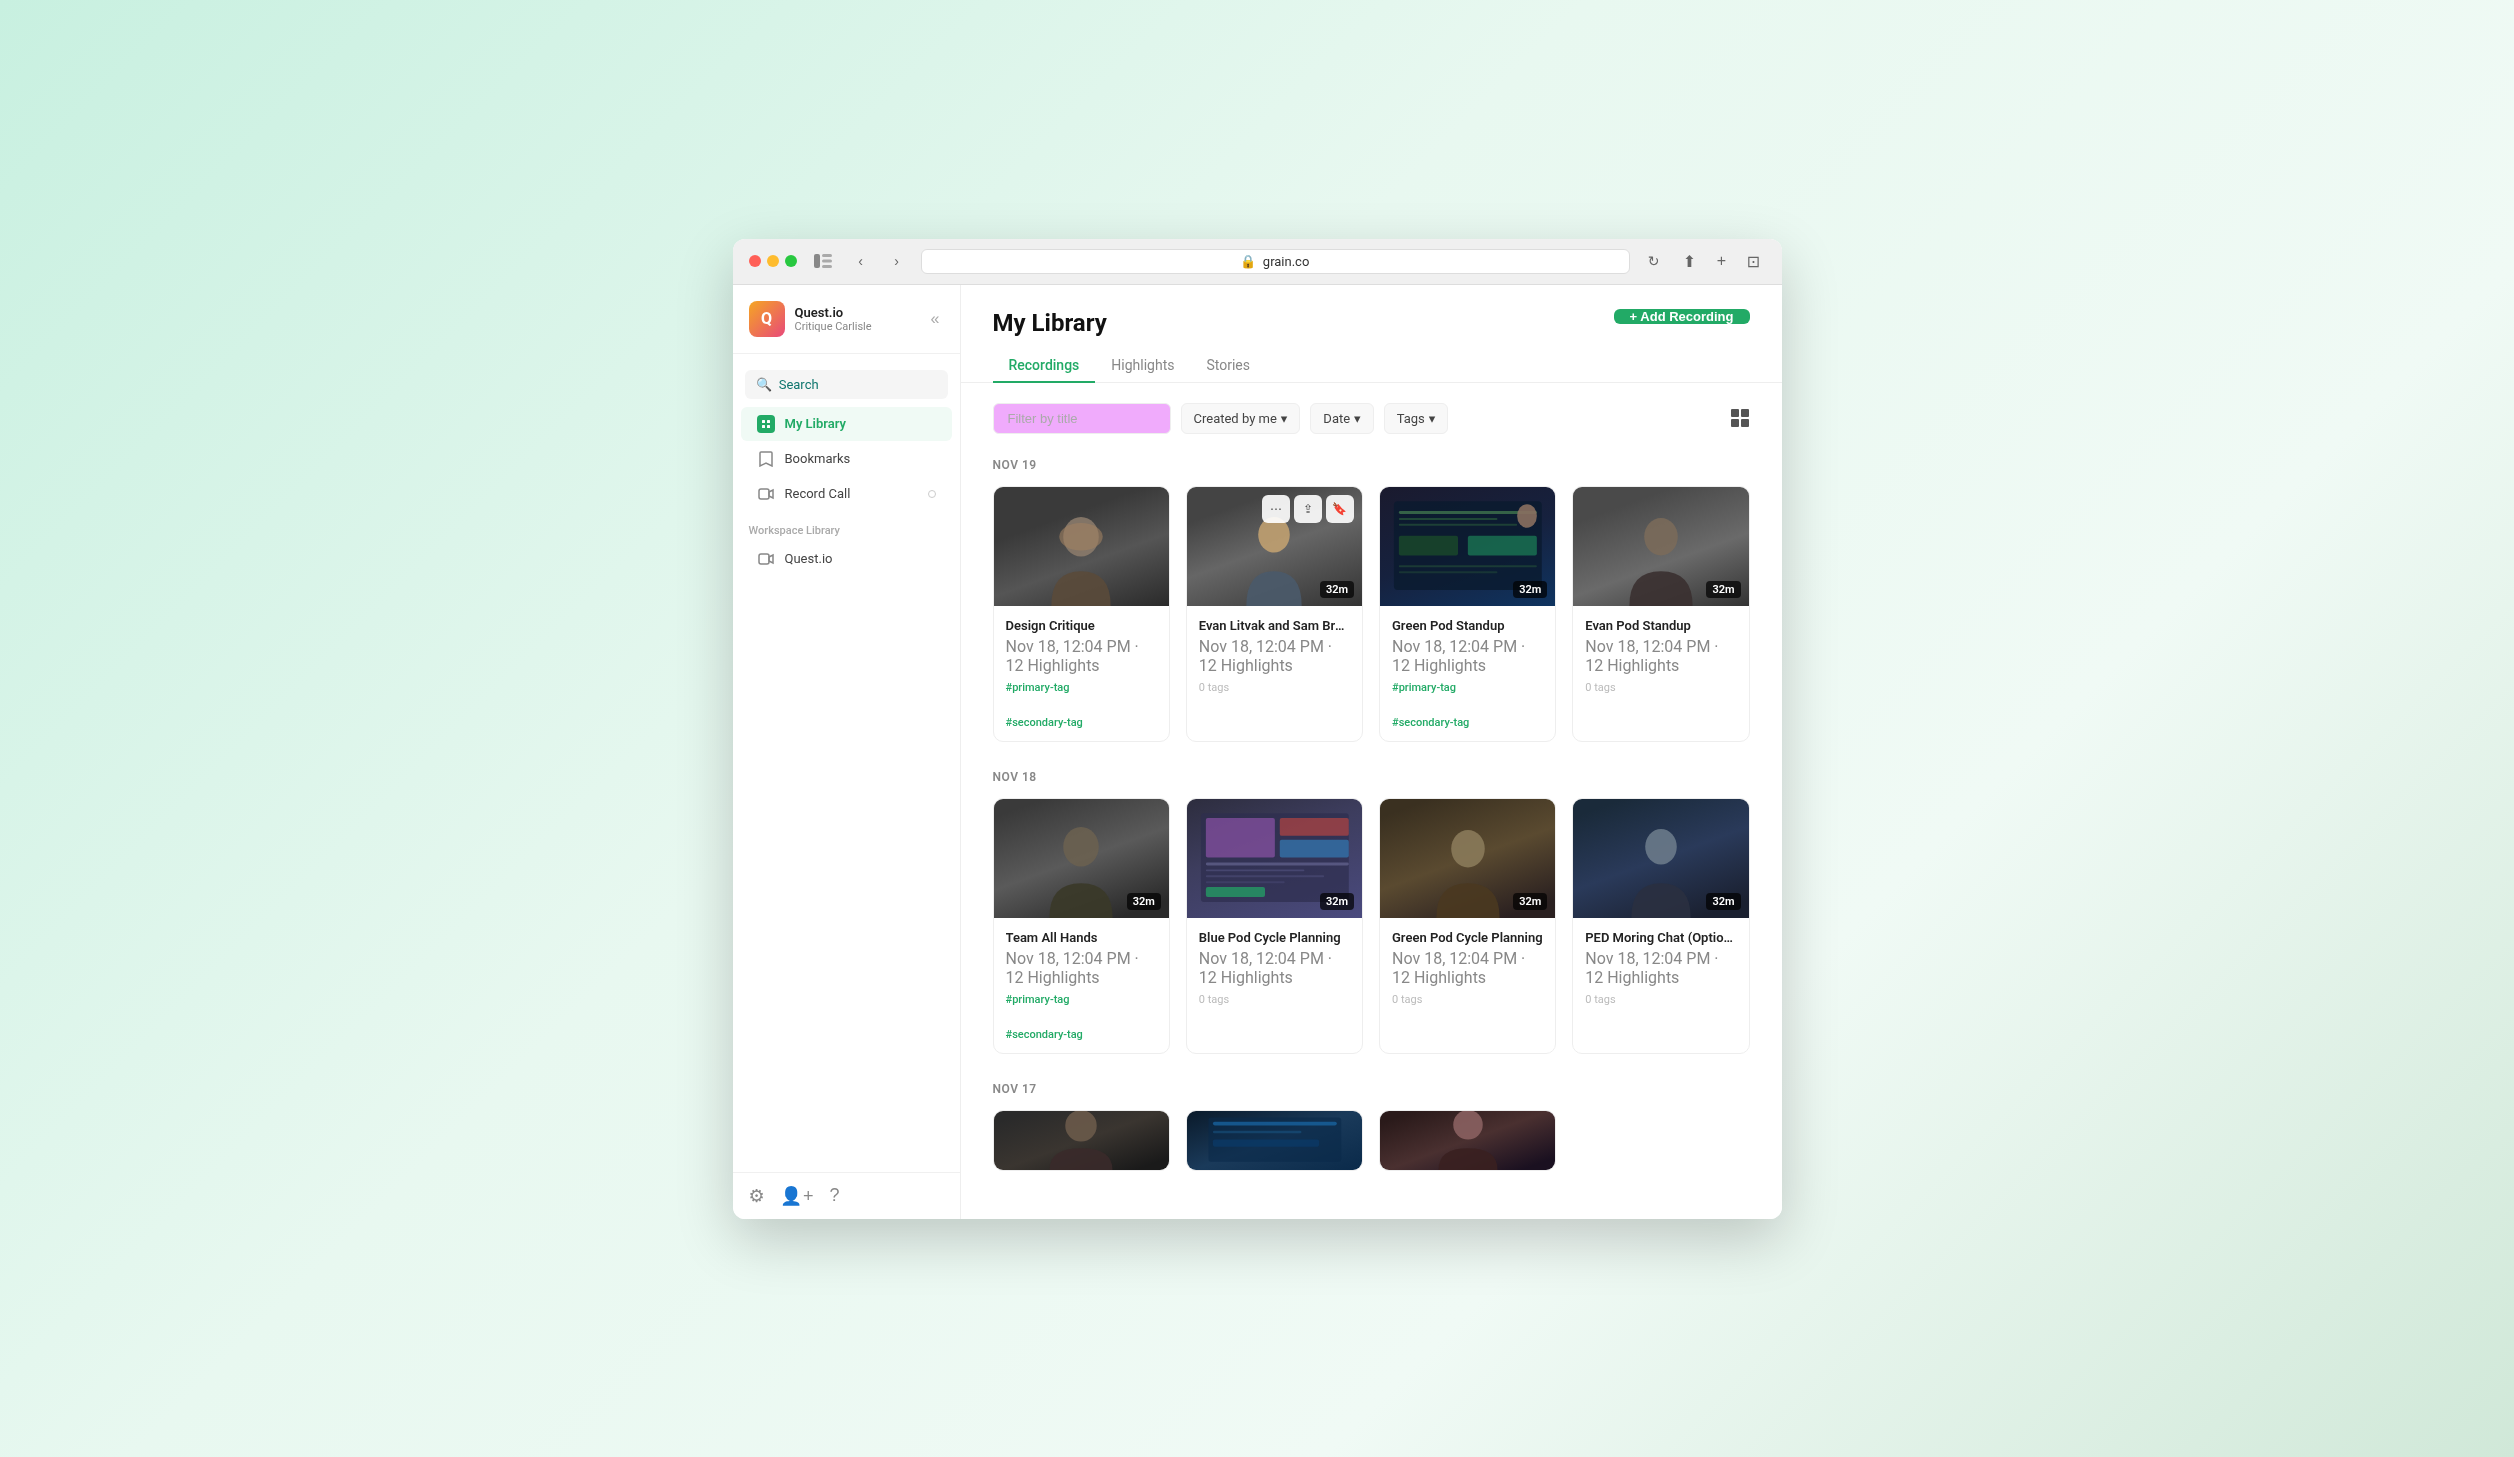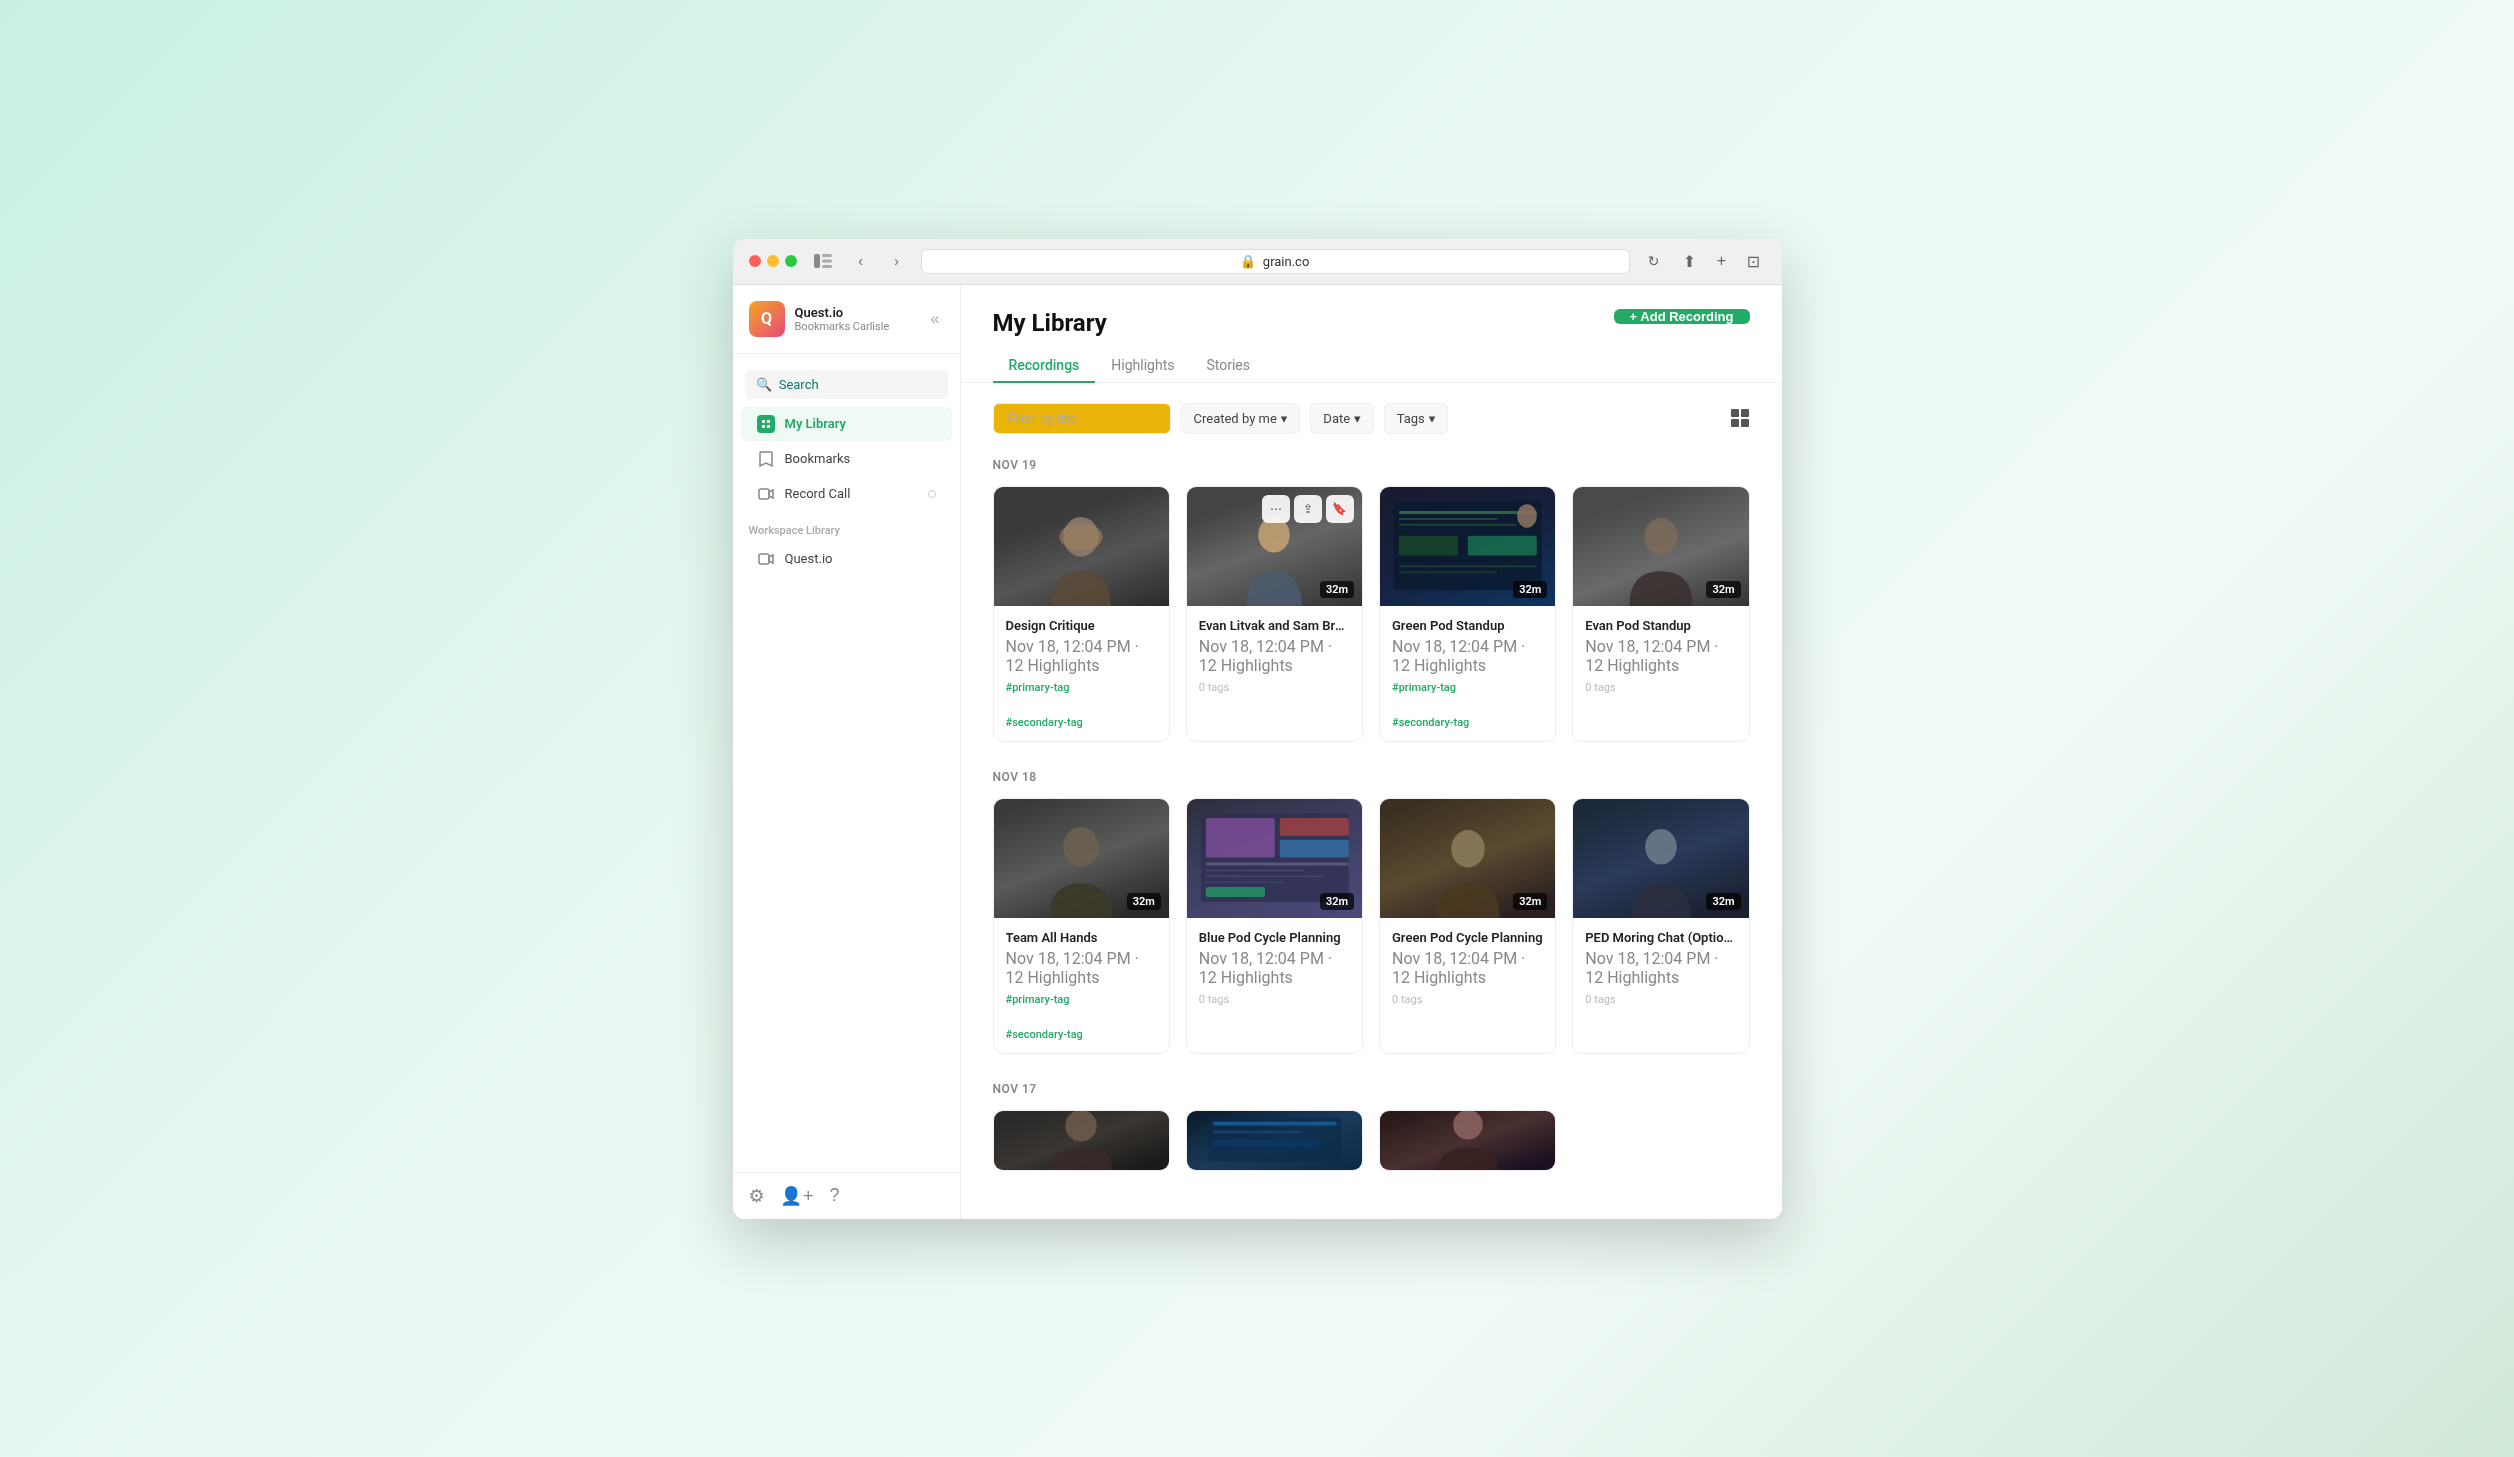--- a/index.html
+++ b/index.html
@@ -321,21 +321,21 @@
     }
 
     .filters-row {
       display: flex;
       align-items: center;
       gap: 10px;
       margin-bottom: 24px;
     }
 
     .search-input {
-      background: #eab308;
+      background: #f0abfc;
       border: 1px solid #eee;
       border-radius: 6px;
       padding: 7px 14px;
       font-size: 13px;
       color: #333;
       width: 178px;
     }
 
     .search-input::placeholder {
       color: #aaa;
@@ -546,21 +546,21 @@
   <div class="app-layout">
 
     <div class="sidebar">
       <div class="sidebar-header">
         <div class="workspace-info">
           <div class="workspace-logo">
             <span>Q</span>
           </div>
           <div class="workspace-text">
             <span class="workspace-name">Quest.io</span>
-            <span class="workspace-user">Bookmarks Carlisle</span>
+            <span class="workspace-user">Critique Carlisle</span>
           </div>
         </div>
         <button class="sidebar-collapse-btn">«</button>
       </div>
 
       <div class="sidebar-nav">
         <div class="sidebar-search">
           <span style="color:#aaa; font-size:13px;">🔍</span>
           <span class="sidebar-search-text">Search</span>
         </div>

